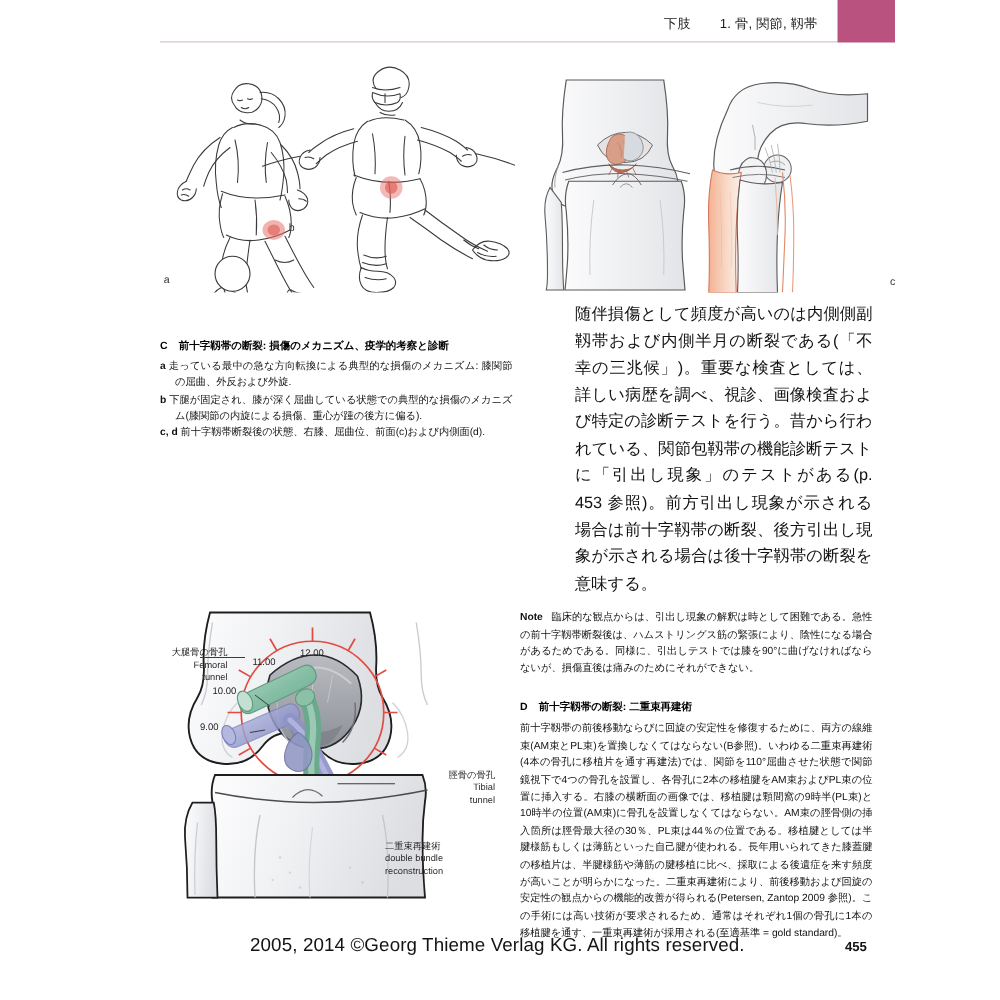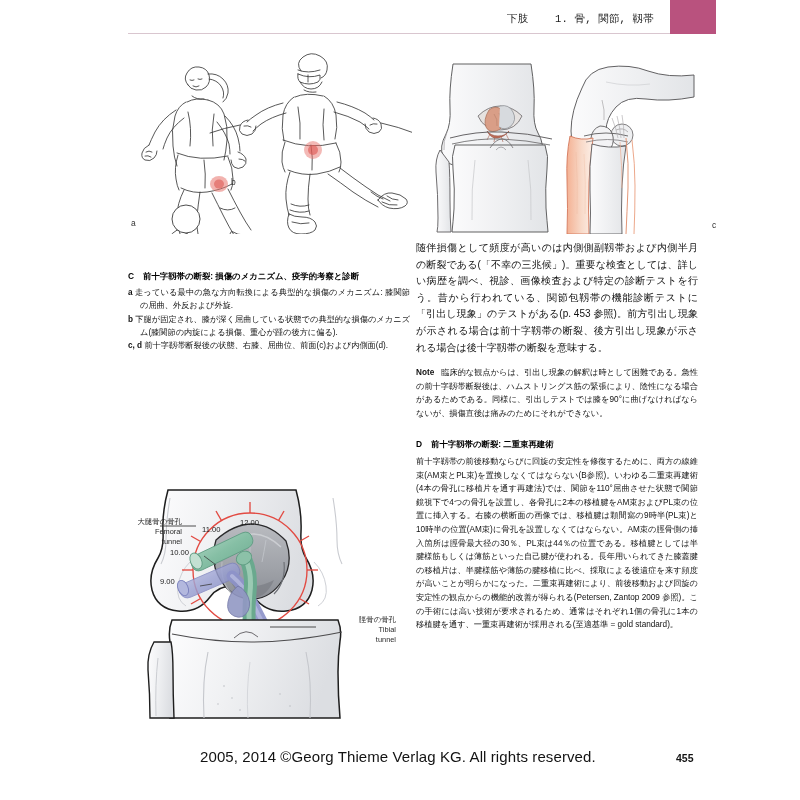--- a/index.html
+++ b/index.html
@@ -13,21 +13,21 @@
   #page {
     position: relative;
     width: 800px; height: 800px;
     background: #ffffff;
   }
 
   
   #header {
     position: absolute;
     left: 128px; top: 0px;
-    width: 672px; height: 36px; font-family: Liberation Mono, monospace;
+    width: 672px; height: 36px;
   }
   #header-rule {
     position: absolute;
     left: 0px; top: 33px;
     width: 542px; height: 1px;
     background: #d9c6cf;
   }
   #header-text {
     position: absolute;
     left: 0px; top: 12px;
@@ -106,24 +106,25 @@
   .note-para {
     font-size: 8.2px;
     line-height: 1.64;
     color: #111;
     text-align: justify;
     margin-top: 10px;
   }
   .note-label { font-weight: bold; margin-right: 7px; }
 
   .cont-para {
-    font-size: 10px;
+    font-size: 13px;
     line-height: 1.66;
     color: #111;
     text-align: justify;
+    margin-left: 44px;
   }
 
   
   #knee-fig {
     position: absolute;
     left: 120px; top: 462px;
     width: 285px; height: 262px;
   }
   #knee-fig svg { display: block; width: 100%; height: 100%; }
 
@@ -563,20 +564,25 @@
       <span class="en">Femoral</span>
       <span class="en">tunnel</span>
     </div>
 
     <div class="calloutlbl" id="cl-tibial">
       <span class="jp">脛骨の骨孔</span>
       <span class="en">Tibial</span>
       <span class="en">tunnel</span>
     </div>
 
+    <div class="calloutlbl" id="cl-double">
+      <span class="jp">二重束再建術</span>
+      <span class="en">double bundle</span>
+      <span class="en">reconstruction</span>
+    </div>
   </div>
 
   <div id="footer">
     <span id="copyright">2005, 2014 ©Georg Thieme Verlag KG. All rights reserved.</span>
     <span id="pagenum">455</span>
   </div>
 
 </div>
 
 </body></html>

